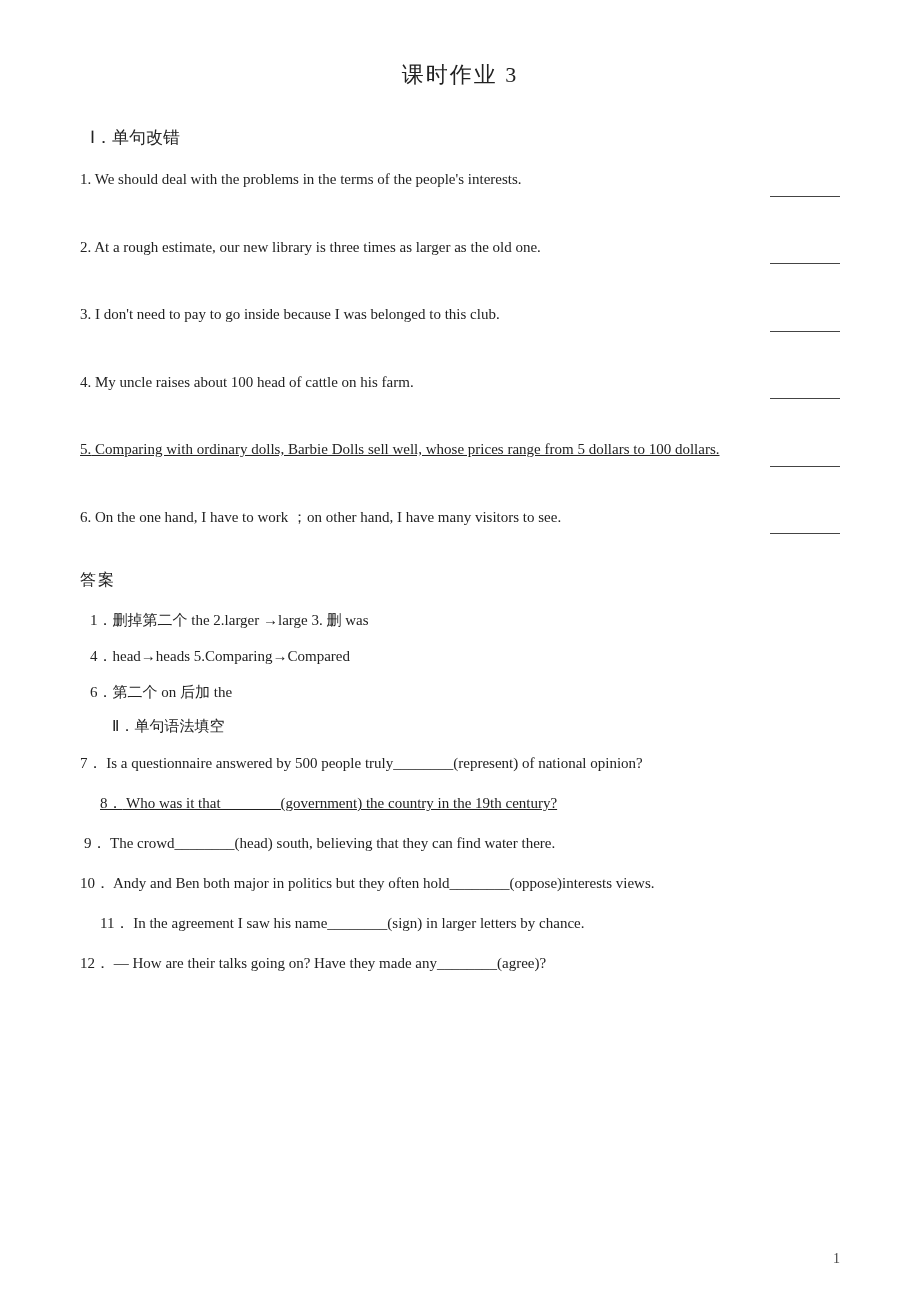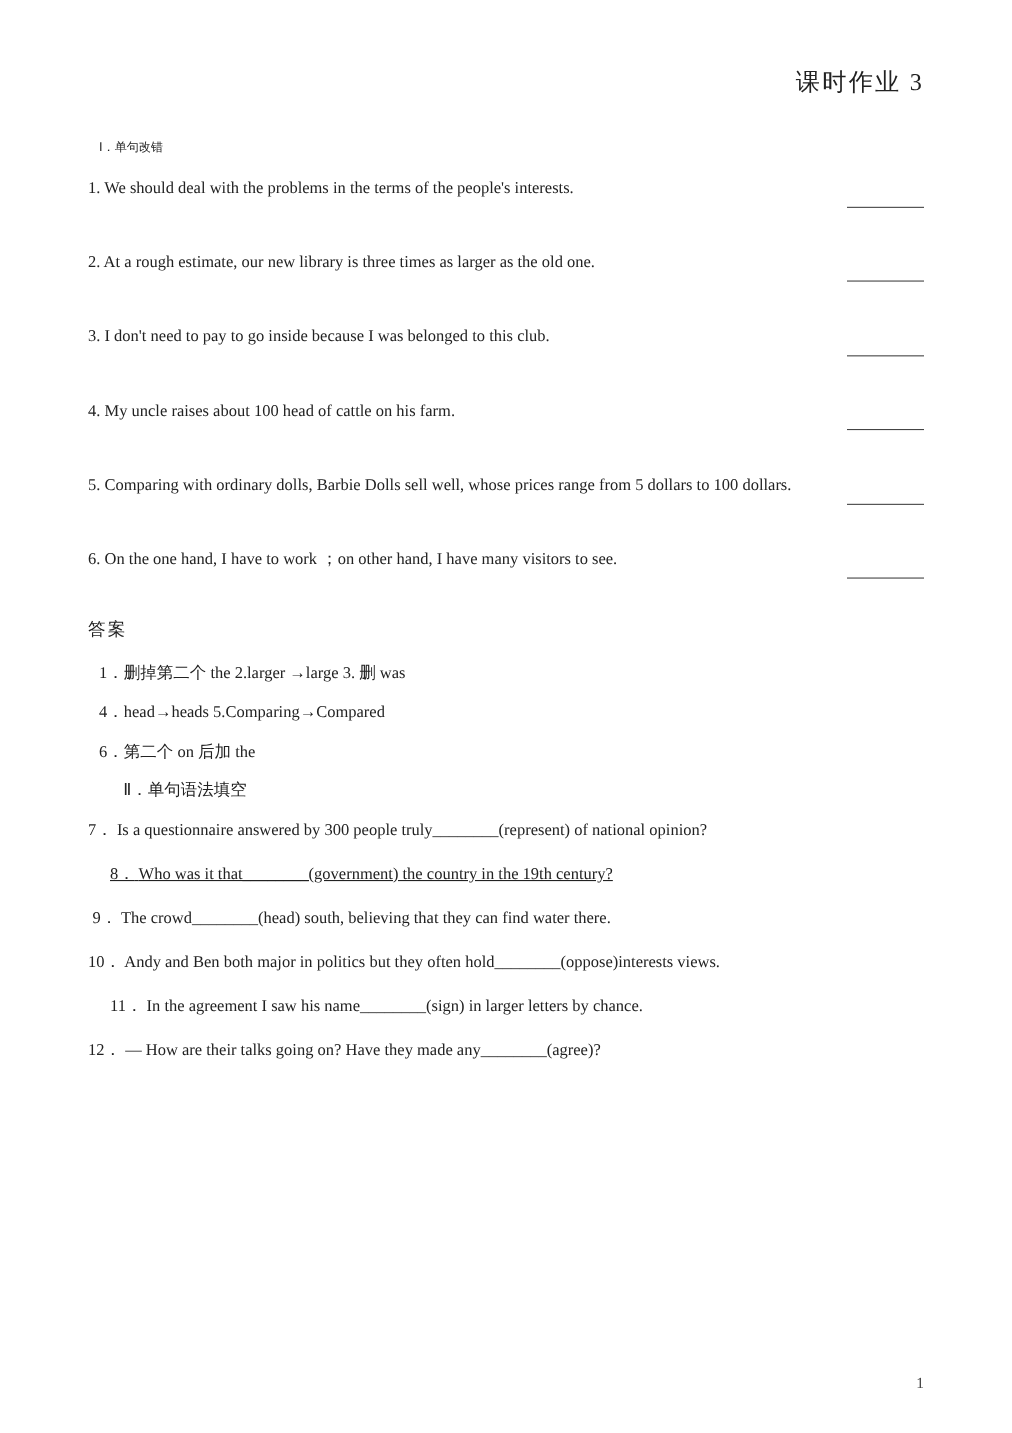--- a/index.html
+++ b/index.html
@@ -11,28 +11,28 @@
       background: #fff;
       font-family: "SimSun", "宋体", serif;
       font-size: 15px;
       color: #222;
       width: 920px;
       min-height: 1303px;
       padding: 60px 80px 60px 80px;
       position: relative;
     }
     .page-title {
-      text-align: right;
+      text-align: center;
       font-size: 22px;
       font-weight: normal;
       margin-bottom: 36px;
       letter-spacing: 2px;
     }
     .section-title {
-      font-size: 11px;
+      font-size: 17px;
       margin-bottom: 12px;
       margin-left: 10px;
     }
     .question-block {
       margin-bottom: 20px;
       position: relative;
     }
     .question-line {
       line-height: 1.9;
       text-align: justify;
@@ -110,21 +110,21 @@
 </div>
 
 <div class="question-block" style="margin-bottom:36px;">
   <div class="question-line">
     <span>4.</span>
     <span>My uncle raises about 100 head of cattle on his farm.</span>
   </div>
   <span class="right-line"></span>
 </div>
 
-<div class="question-block" style="margin-bottom:36px;">
+<div class="question-block" style="margin-bottom:36px;text-decoration:underline;">
   <div class="question-line">
     <span>5.</span>
     <span>Comparing  with  ordinary  dolls,  Barbie  Dolls  sell  well,  whose  prices  range  from 5 dollars to 100 dollars.</span>
   </div>
   <span class="right-line"></span>
 </div>
 
 <div class="question-block" style="margin-bottom:36px;">
   <div class="question-line">
     <span>6.</span>
@@ -136,21 +136,21 @@
 <div class="answer-section">答案</div>
 
 <div class="answer-content">1．删掉第二个  the   2.larger →large     3. 删  was</div>
 <div class="answer-content">4．head→heads   5.Comparing→Compared</div>
 <div class="answer-content">6．第二个  on 后加  the</div>
 
 <div class="section2-title" style="margin-top:10px;margin-left:32px;">Ⅱ．单句语法填空</div>
 
 <div class="q-block wide" style="text-align:justify;">
   <span>7．</span>
-  <span>Is  a questionnaire    answered by 300 people  truly________(represent)      of  national opinion?</span>
+  <span>Is  a questionnaire    answered by 500 people  truly________(represent)      of  national opinion?</span>
 </div>
 
 <div class="q-block" style="margin-left:20px;text-decoration:underline;">
   <span>8．</span>
   <span>Who was it that________(government) the country in the 19th century?</span>
 </div>
 
 <div class="q-block" style="margin-left:4px;">
   <span>9．</span>
   <span>The crowd________(head) south, believing that they can find water there.</span>

